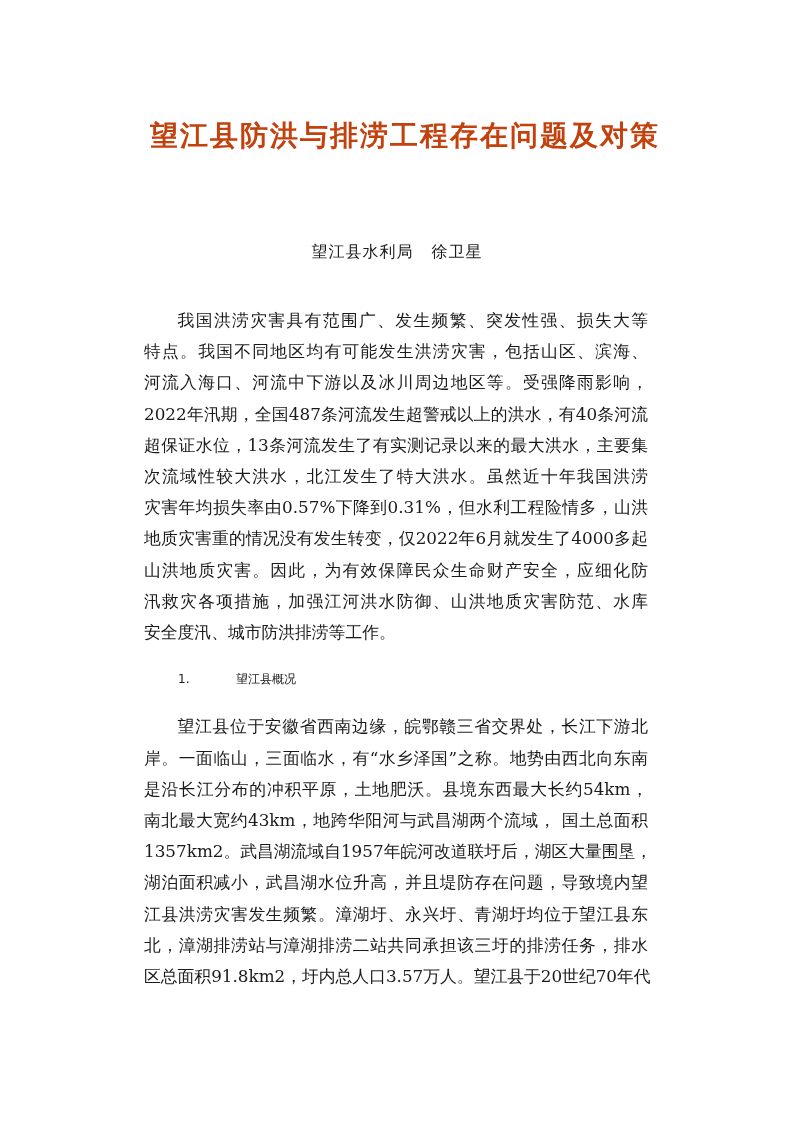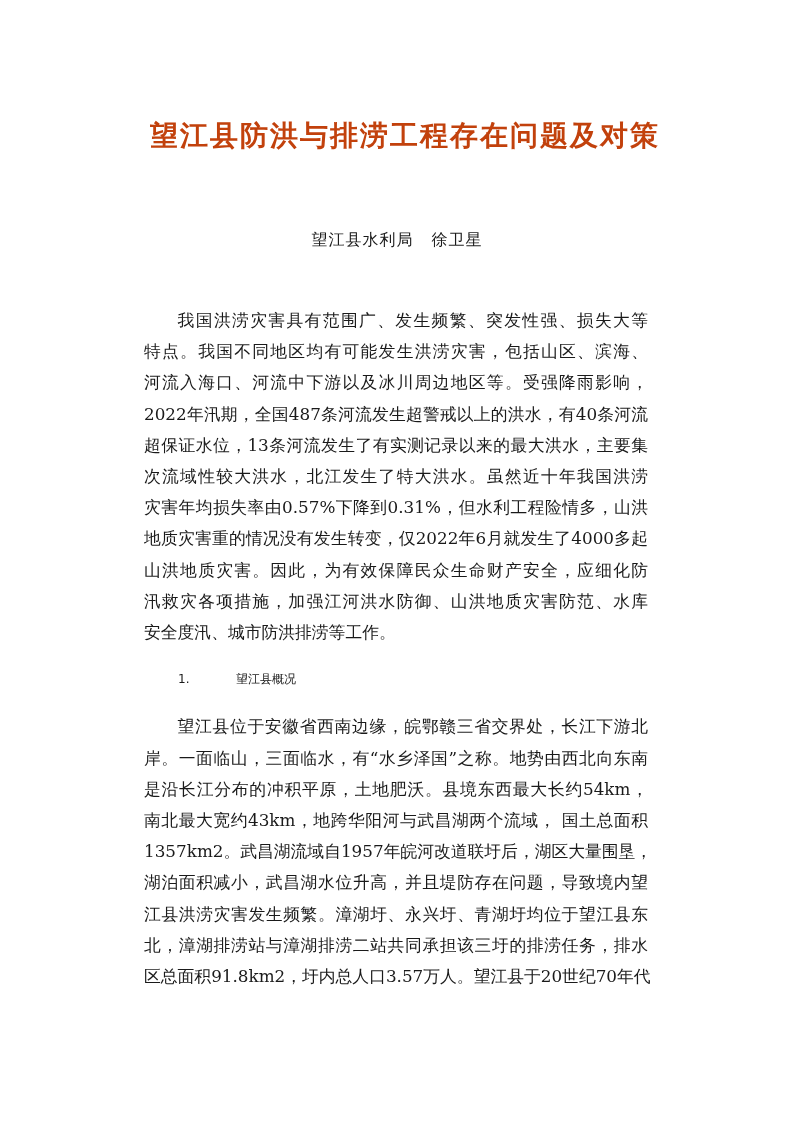--- a/index.html
+++ b/index.html
@@ -2,21 +2,21 @@
 <html><head>
   <meta charset="utf-8">
   <style>
     html, body { margin: 0; padding: 0; background: #ffffff; }
     body { width: 794px; height: 1122px; position: relative; overflow: hidden;
       font-family: "DejaVu Serif", "Liberation Serif", serif; color: #1a1a1a; }
     .page { position: absolute; left: 0; top: 0; width: 794px; height: 1122px; background: #fff; }
     .title { position: absolute; left: 122px; top: 116px; width: 560px; font-size: 28px;
       font-weight: bold; letter-spacing: 2px; line-height: 40px; white-space: nowrap;
       font-family: "DejaVu Sans", "Liberation Sans", sans-serif; color: #c2410c; margin-left: 28px; }
-    .author { position: absolute; left: 0; top: 228px; width: 794px; text-align: center;
+    .author { position: absolute; left: 0; top: 240px; width: 794px; text-align: center;
       font-size: 16px; line-height: 24px; letter-spacing: 1px; }
     .author span + span { margin-left: 18px; }
     .body { position: absolute; left: 128px; top: 289px; width: 536px; font-size: 16.8px;
       line-height: 31.2px; text-align: justify; text-justify: inter-character; }
     .body p { margin: 16px; text-indent: 2em; }
     .body p .ln { display: block; white-space: nowrap; text-indent: 0; text-align-last: justify; }
     .body p .ln.first { padding-left: 2em; }
     .body p .ln.last { text-align-last: left; }
     .heading { margin: 12px; height: 31.2px; line-height: 31.2px; font-weight: normal;
       font-family: "DejaVu Sans", "Liberation Sans", sans-serif; font-size: 12px; }

